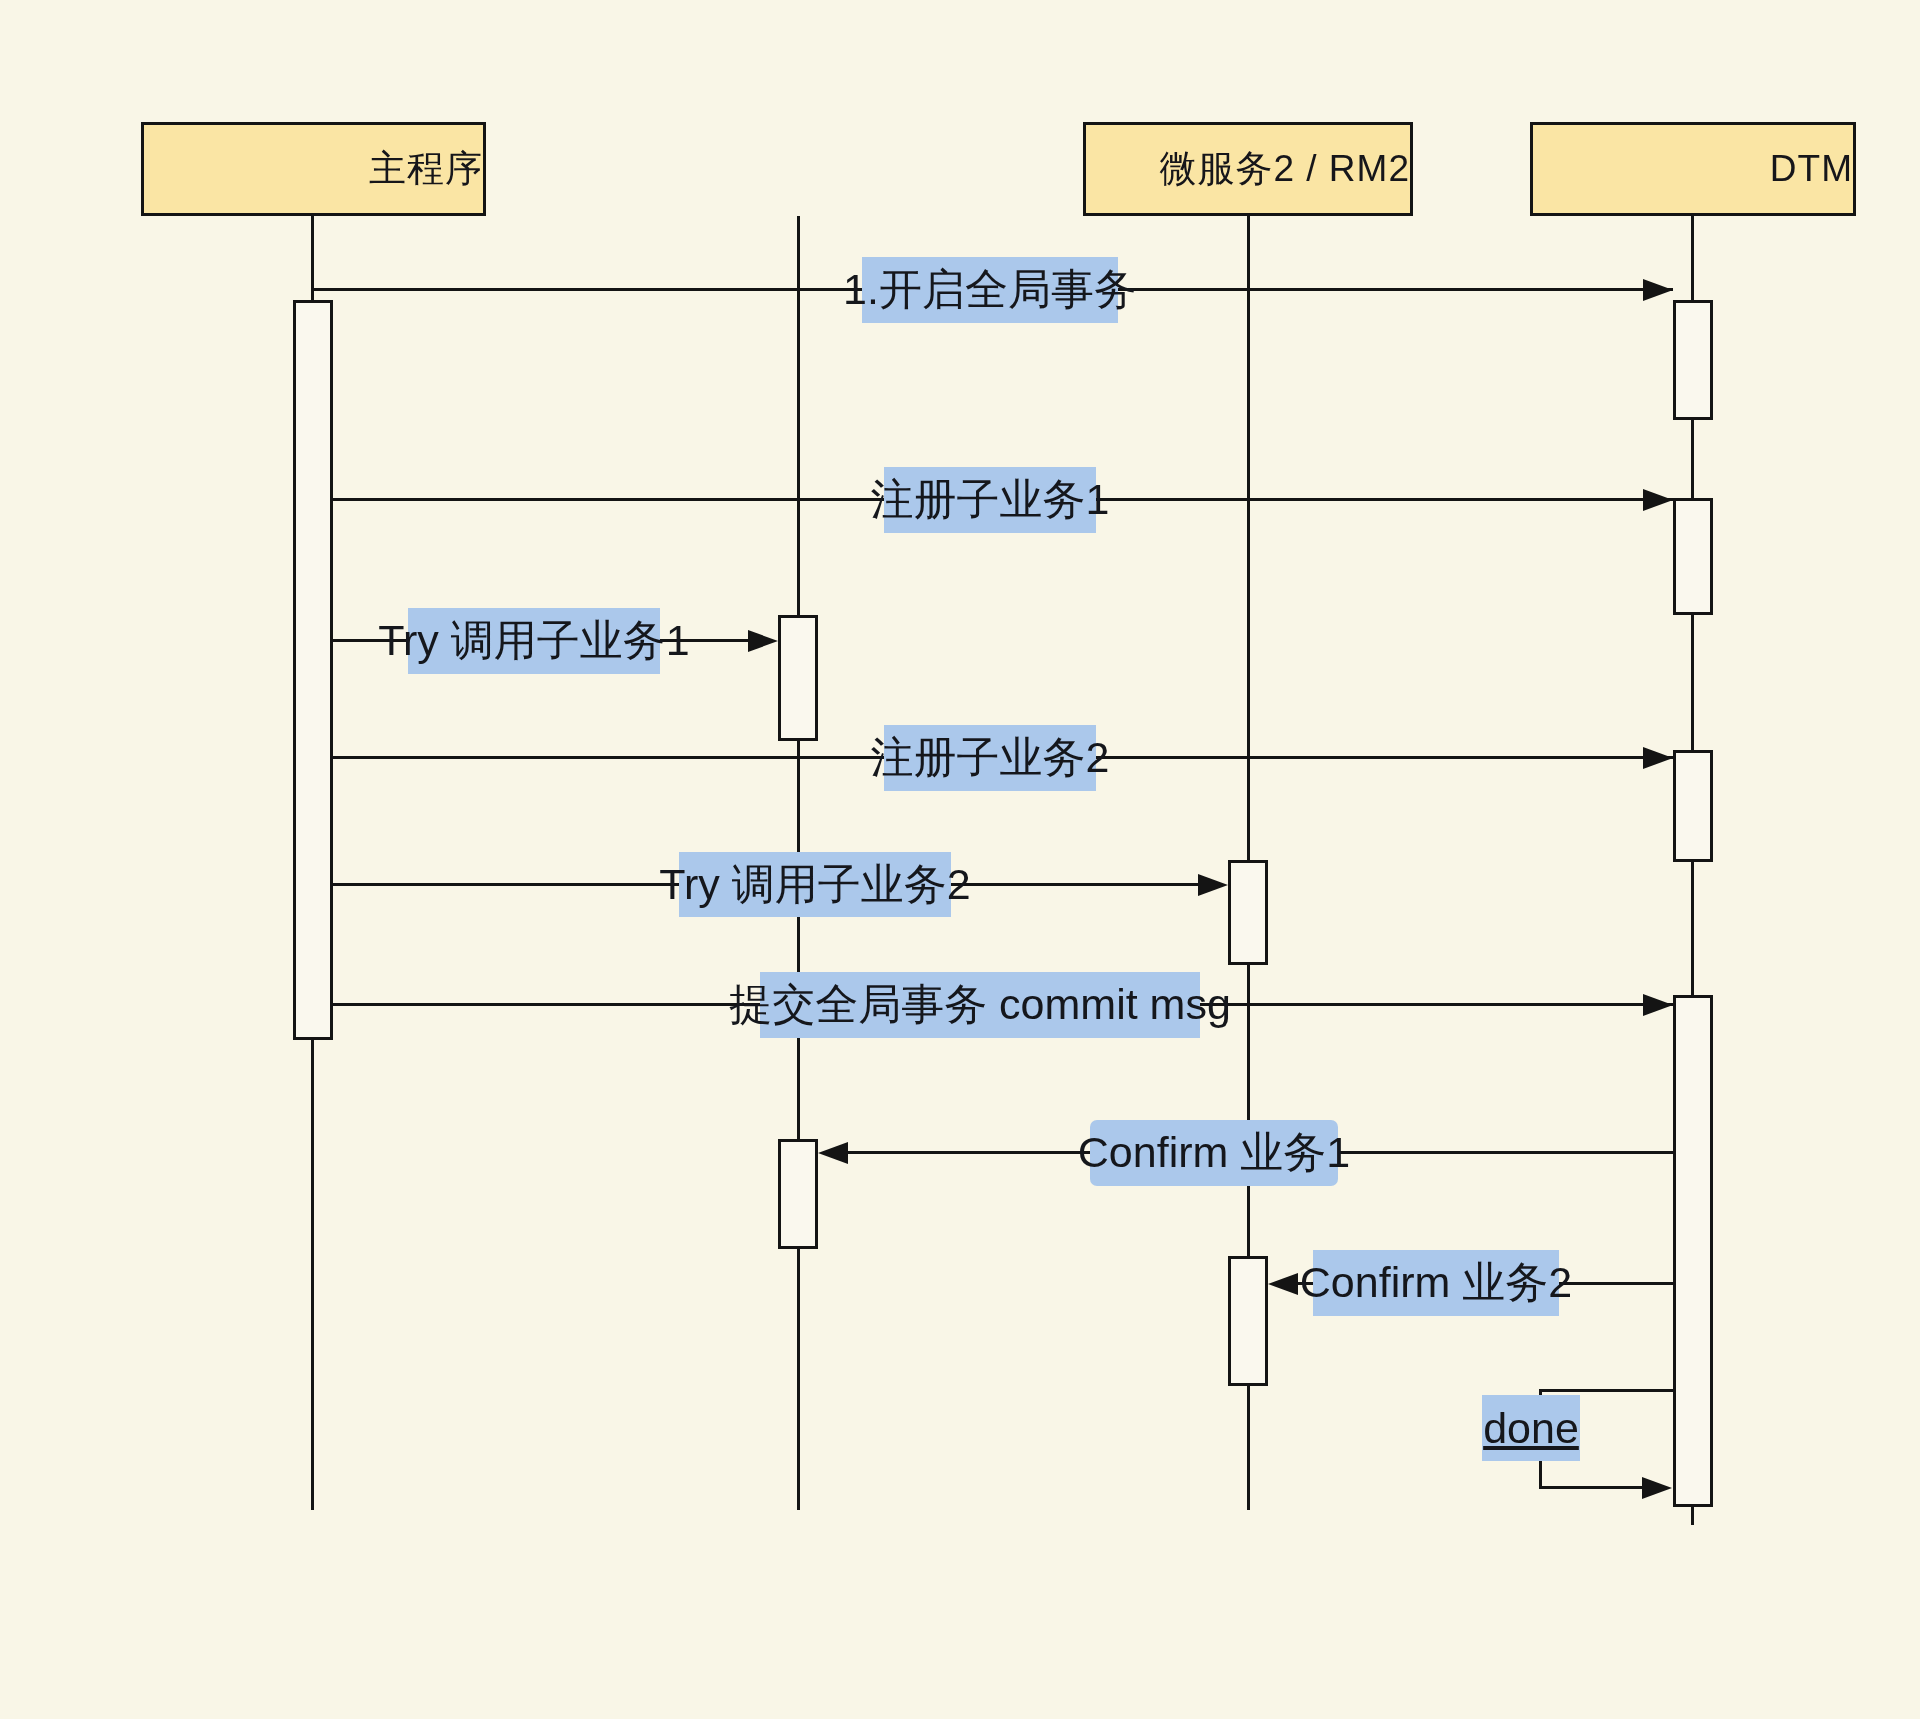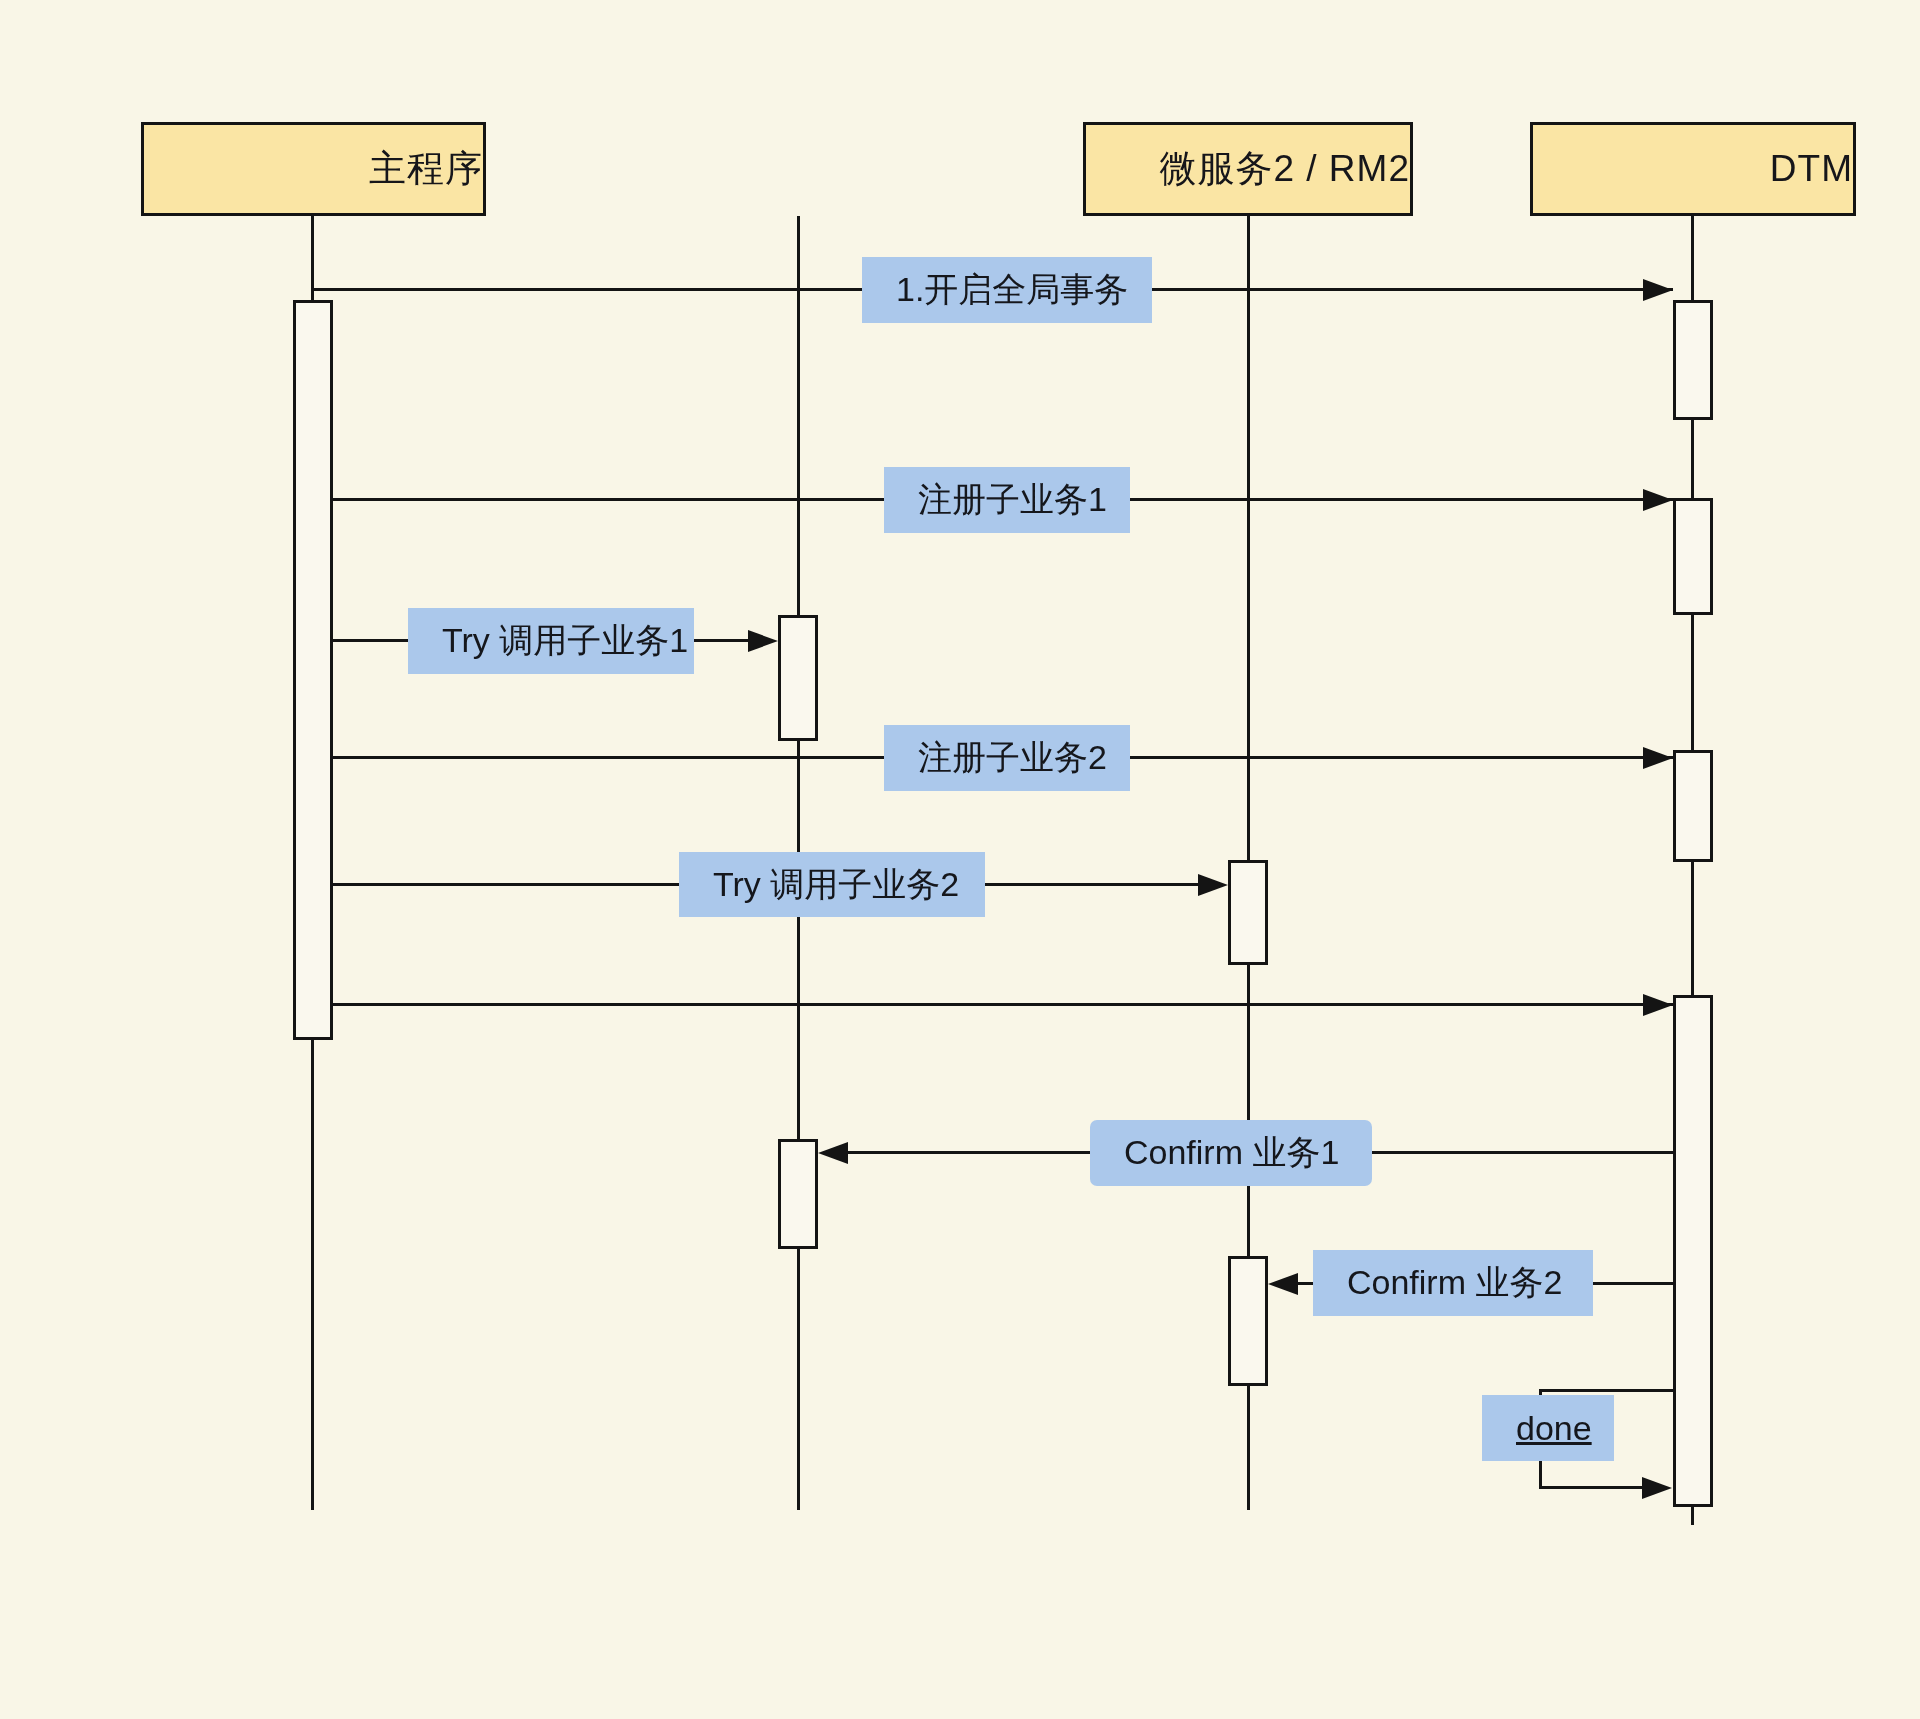--- a/index.html
+++ b/index.html
@@ -33,22 +33,22 @@
     border-top:11px solid transparent;border-bottom:11px solid transparent;
     border-left:30px solid var(--line);
   }
   .head-l{
     position:absolute;width:0;height:0;z-index:4;
     border-top:11px solid transparent;border-bottom:11px solid transparent;
     border-right:30px solid var(--line);
   }
   .mlabel{
     position:absolute;background:var(--blue);color:#15171c;
-    display:flex;align-items:center;justify-content:flex-start;
-    font-size:34px;white-space:nowrap;z-index:6;padding-left:34px;
+    display:flex;align-items:center;justify-content:center;
+    font-size:43px;white-space:nowrap;z-index:6;
   }
   .watermark{
     position:absolute;left:1172px;top:1616px;height:92px;
     display:flex;align-items:center;z-index:7;
   }
   .wm-brand{font-size:48px;color:#4a4a46;letter-spacing:3px;margin-left:12px;font-weight:500;}
   .wm-div{font-size:46px;color:#d4cfc2;margin:0 16px 0 22px;font-weight:300;}
   .wm-credit{font-size:48px;color:#b7b2a8;letter-spacing:3px;}
 </style>
 </head>
@@ -106,20 +106,23 @@
     </div>
 
   <div class="arrow" style="left:332px;top:883px;width:866px;"></div>
   <div class="head-r" style="left:1198px;top:874px;"></div>
   <div class="mlabel" style="left:679px;top:852px;width:272px;height:65px;">
       <span>Try 调用子业务2</span>
     </div>
 
   <div class="arrow" style="left:332px;top:1003px;width:1341px;"></div>
   <div class="head-r" style="left:1643px;top:994px;"></div>
+  <div class="mlabel" style="left:760px;top:972px;width:440px;height:66px;">
+      <span>提交全局事务 commit msg</span>
+    </div>
 
   <div class="arrow" style="left:848px;top:1151px;width:825px;"></div>
   <div class="head-l" style="left:818px;top:1142px;"></div>
   <div class="mlabel" style="left:1090px;top:1120px;width:248px;height:66px;border-radius:7px;">
       <span>Confirm 业务1</span>
     </div>
 
   <div class="arrow" style="left:1298px;top:1282px;width:375px;"></div>
   <div class="head-l" style="left:1268px;top:1273px;"></div>
   <div class="mlabel" style="left:1313px;top:1250px;width:246px;height:66px;">

